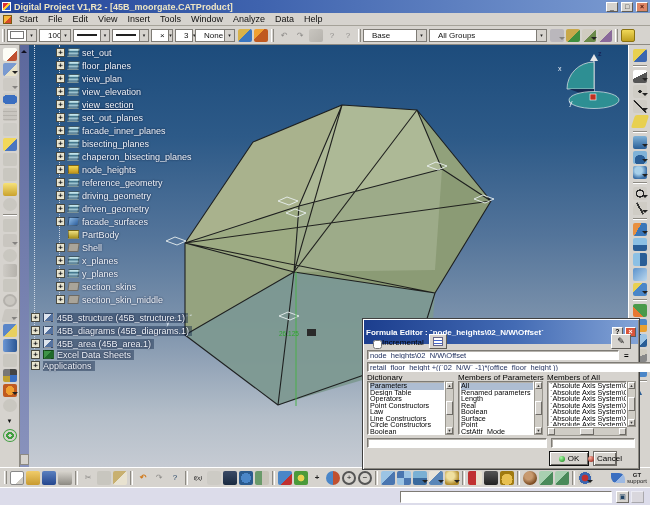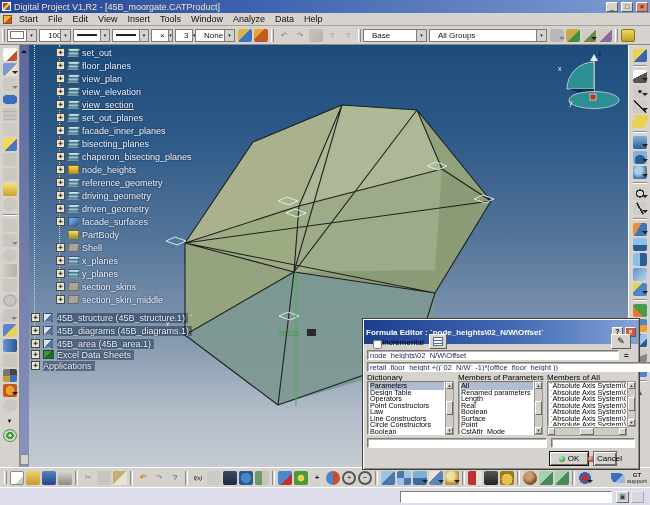--- a/index.html
+++ b/index.html
@@ -5,21 +5,21 @@
   html,body{margin:0;padding:0}
   body{width:650px;height:505px;position:relative;overflow:hidden;
        font-family:"Liberation Sans",sans-serif;background:#d6d3ce;
        -webkit-font-smoothing:none}
   *{box-sizing:border-box}
 
   
   .titlebar{position:absolute;left:0;top:0;width:650px;height:13px;
     background:linear-gradient(90deg,#24459a 0%,#3f63ae 40%,#7c9cd2 100%);
     display:flex;align-items:center;padding:0 2px;gap:3px;z-index:30}
-  .title-text{color:#efe6c4;font-size:9px;font-weight:normal;white-space:nowrap;flex:1}
+  .title-text{color:#efe6c4;font-size:9px;font-weight:bold;white-space:nowrap;flex:1}
   .appicon{width:9px;height:9px;background:
       linear-gradient(135deg,#d33 0 40%,#fc3 40% 60%,#36c 60%);border:1px solid #fff}
   .winbtn{width:12px;height:10px;background:#d6d3ce;border:1px solid;
     border-color:#fff #5f5c57 #5f5c57 #fff;font-size:7px;line-height:7px;
     text-align:center;color:#222;flex:0 0 auto}
   .winbtn.close{background:#dd8666;color:#4a1208;font-weight:bold}
 
   .menubar{position:absolute;left:0;top:13px;width:650px;height:13px;
     background:#d6d3ce;border-bottom:1px solid #a5a299;display:flex;
     align-items:center;font-size:9px;color:#111;z-index:30}

